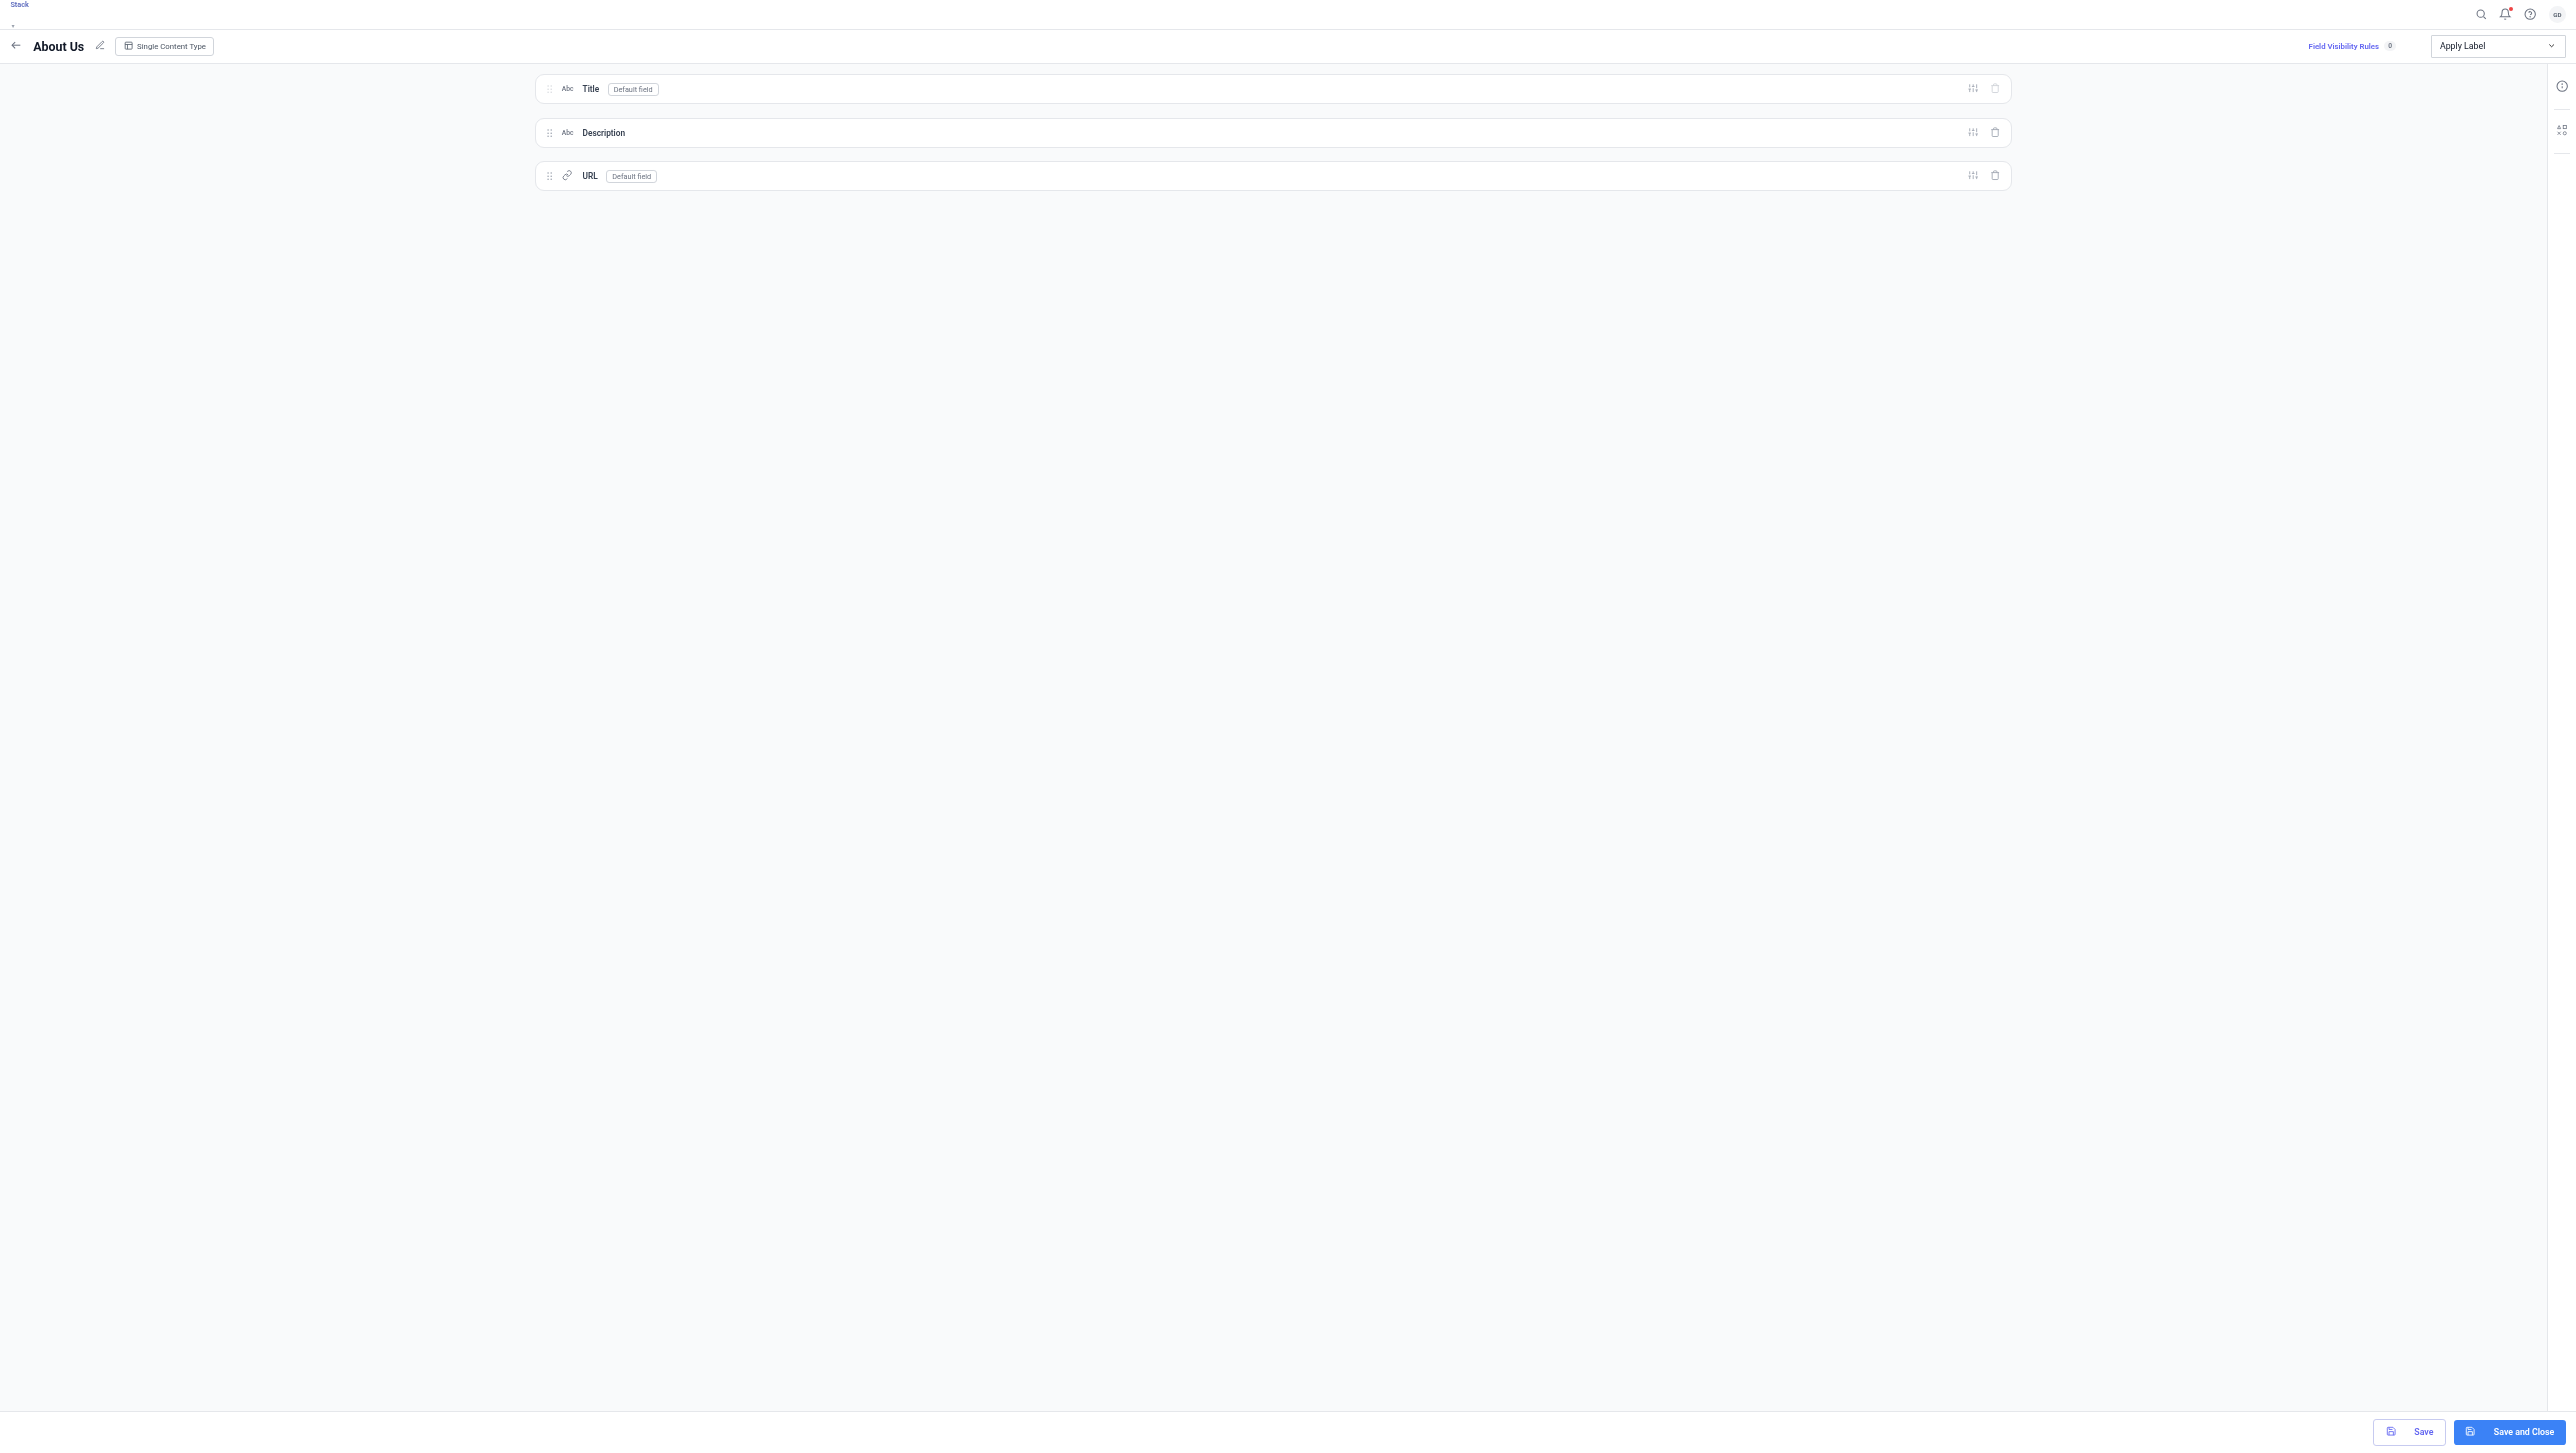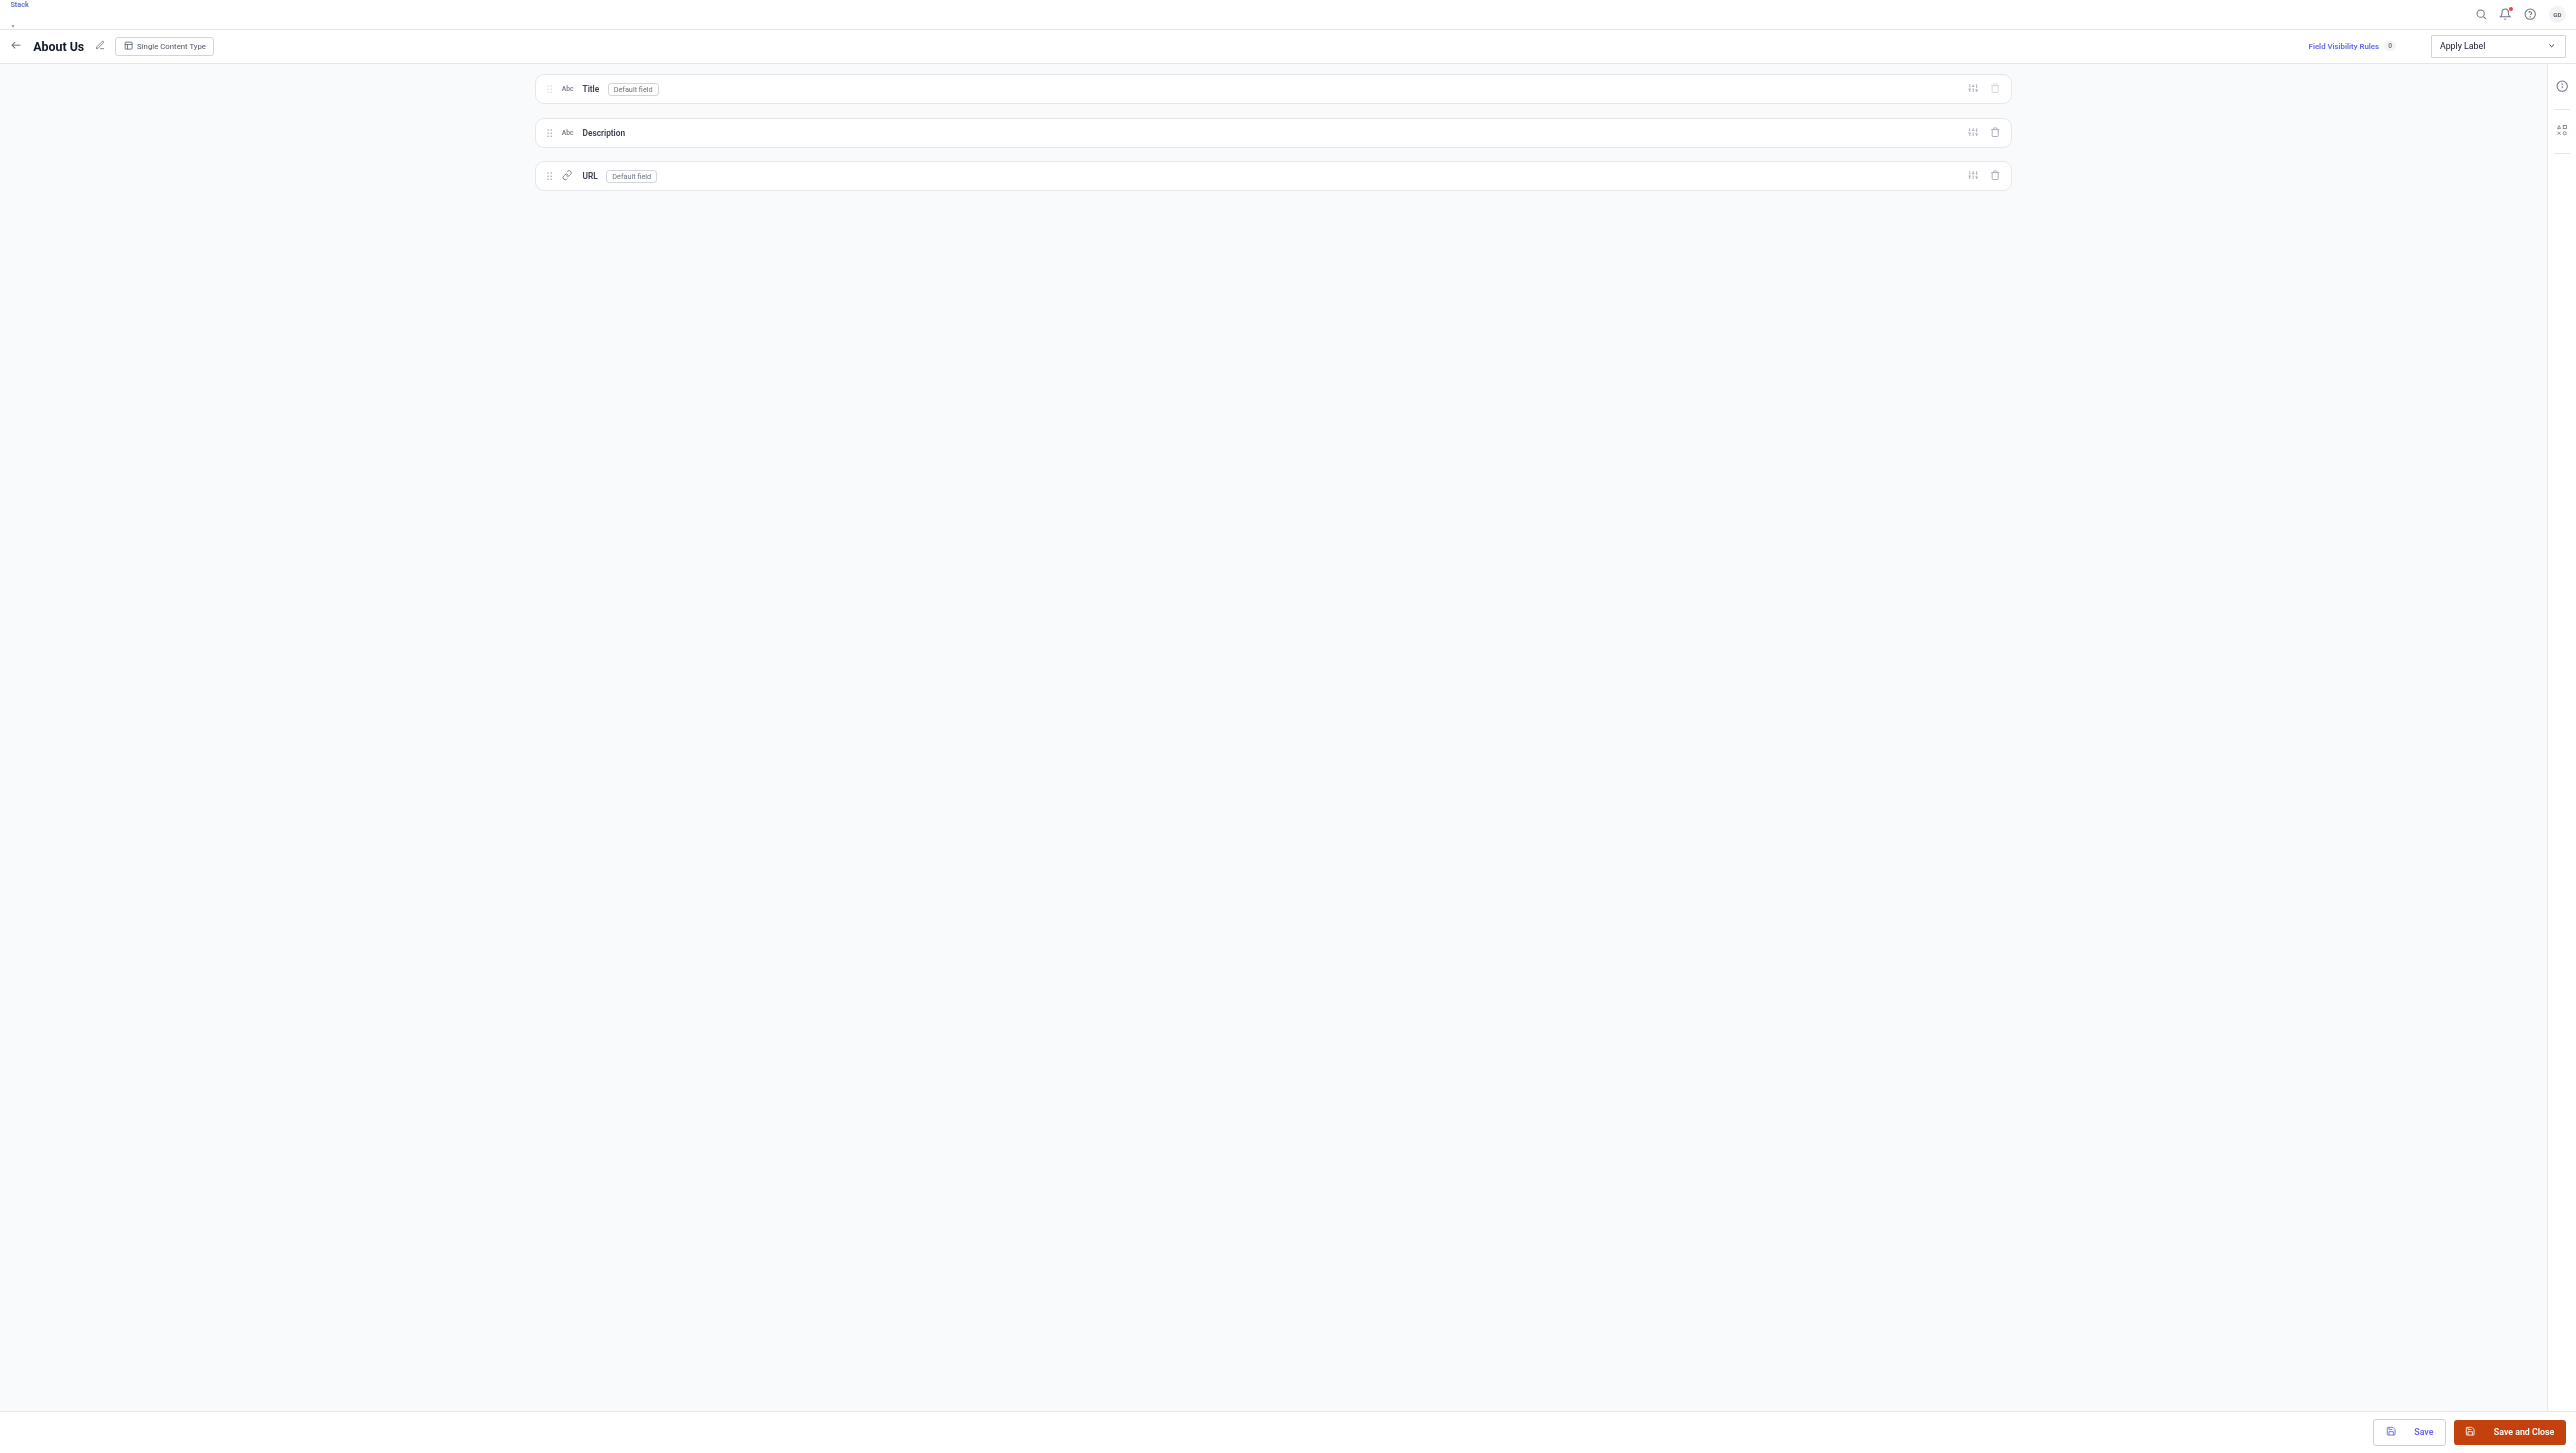--- a/index.html
+++ b/index.html
@@ -335,21 +335,21 @@
       border: none;
     }
     
     .btn-secondary {
       background: #fff;
       border: 0.5px solid #c7cbf0;
       color: #6366f1;
     }
     
     .btn-primary {
-      background: #c2410c;
+      background: #3b82f6;
       color: #fff;
     }
   </style>
 </head>
 <body>
 
 <div class="top-header">
   <div class="stack-label">
     <span>Stack</span>
     <span class="stack-caret">▼</span>

